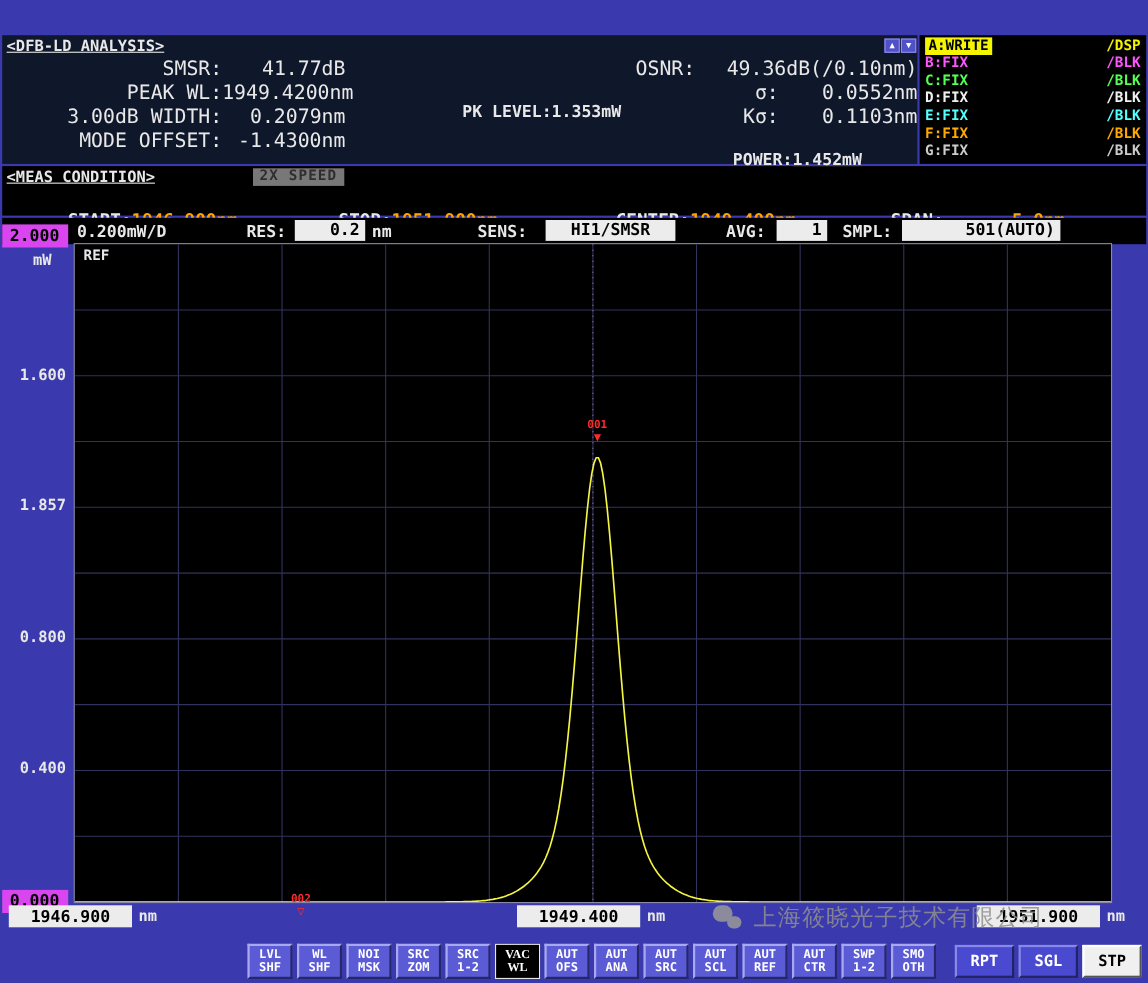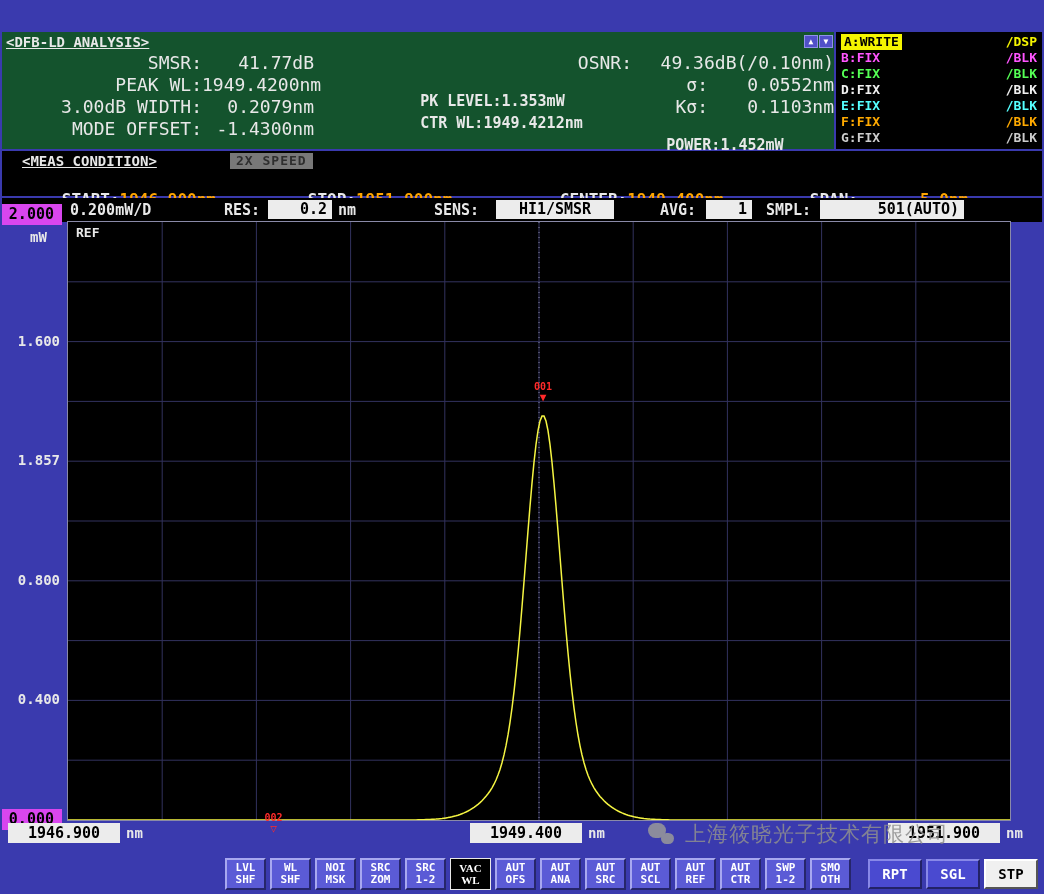--- a/index.html
+++ b/index.html
@@ -9,38 +9,38 @@
 
   
   #hdr{position:absolute;left:0;top:0;width:1044px;height:30px;background:#28288c;}
   #brand{position:absolute;left:3px;top:3px;width:118px;height:23px;background:#f2f2f2;color:#000;
     font-weight:bold;font-size:16px;text-align:center;line-height:23px;font-family:"DejaVu Sans",sans-serif;}
   #diamond{position:absolute;left:125px;top:4px;color:#f5d000;font-size:15px;}
   #hdr-title{position:absolute;left:152px;top:4px;font-size:17px;font-weight:bold;color:#f0f0f0;white-space:pre;}
   #hdr-date{position:absolute;right:10px;top:4px;font-size:17px;font-weight:bold;color:#f0f0f0;}
 
   
-  #panel-analysis{position:absolute;left:2px;top:32px;width:832px;height:117px;background:#14532d;}
+  #panel-analysis{position:absolute;left:2px;top:32px;width:832px;height:117px;background:#0f172a;}
   #ana-title{position:absolute;left:4px;top:2px;font-size:14px;text-decoration:underline;font-weight:bold;}
   .sbtn{position:absolute;top:3px;width:14px;height:13px;background:#5050c8;color:#fff;font-size:8px;
     line-height:12px;text-align:center;border:1px solid #9090e8;cursor:pointer;}
   .ai{position:absolute;display:flex;font-size:18px;font-weight:normal;white-space:pre;}
   .ai .l{flex:1;text-align:right;}
   .ai .v{text-align:right;}
   .aim{position:absolute;font-size:15px;font-weight:bold;white-space:pre;}
   .uline{text-decoration:underline;}
 
   
   #panel-traces{position:absolute;left:836px;top:32px;width:206px;height:117px;background:#000;padding:2px 5px;}
   .trace-row{display:flex;justify-content:space-between;font-size:13px;font-weight:bold;height:16px;line-height:15px;cursor:pointer;}
   .tname.active{color:#000;padding:0 3px;}
 
   
   #panel-meas{position:absolute;left:2px;top:151px;width:1040px;height:45px;background:#000;}
-  #meas-title{position:absolute;left:20px;top:2px;font-size:14px;text-decoration:underline;font-weight:bold;}
+  #meas-title{position:absolute;left:4px;top:2px;font-size:14px;text-decoration:underline;font-weight:bold;}
   #speed-badge{position:absolute;left:228px;top:2px;background:#787878;color:#2e2e2e;font-size:13px;
     font-weight:bold;padding:0 6px;height:16px;line-height:16px;letter-spacing:1px;}
   .mitem{position:absolute;top:20px;font-size:16px;font-weight:bold;white-space:pre;}
   .mlbl{color:#e8e8e8;}
   .mval{color:#ffa500;text-decoration:underline;}
 
   
   #band-settings{position:absolute;left:2px;top:198px;width:1040px;height:24px;background:#000;}
   .slabel{position:absolute;top:3px;font-size:15px;font-weight:bold;}
   .wbox{position:absolute;background:#ececec;color:#000;font-size:15px;font-weight:bold;height:19px;line-height:19px;cursor:pointer;}
@@ -105,23 +105,20 @@
       <span class="l">3.00dB WIDTH:</span>
       <span class="v" style="width:112px;">0.2079nm</span>
     </div>
     <div class="ai" style="left:0;top:86px;width:312px;">
       <span class="l">MODE OFFSET:</span>
       <span class="v" style="width:112px;">-1.4300nm</span>
     </div>
 
     <div class="aim" style="left:364px;top:42px;">
       <span>PK LEVEL:</span><span>1.353mW</span>
-    </div>
-    <div class="aim" style="left:364px;top:64px;">
-      <span>CTR WL:</span><span>1949.4212nm</span>
     </div>
     <div class="aim" style="left:610px;top:86px;">
       <span>POWER:</span><span class="uline">1.452mW</span>
     </div>
 
     <div class="ai" style="left:536px;top:20px;width:296px;">
       <span class="v" style="width:94px;">OSNR:</span>
       <span class="l">49.36dB(/0.10nm)</span>
     </div>
     <div class="ai" style="left:536px;top:42px;width:296px;">

